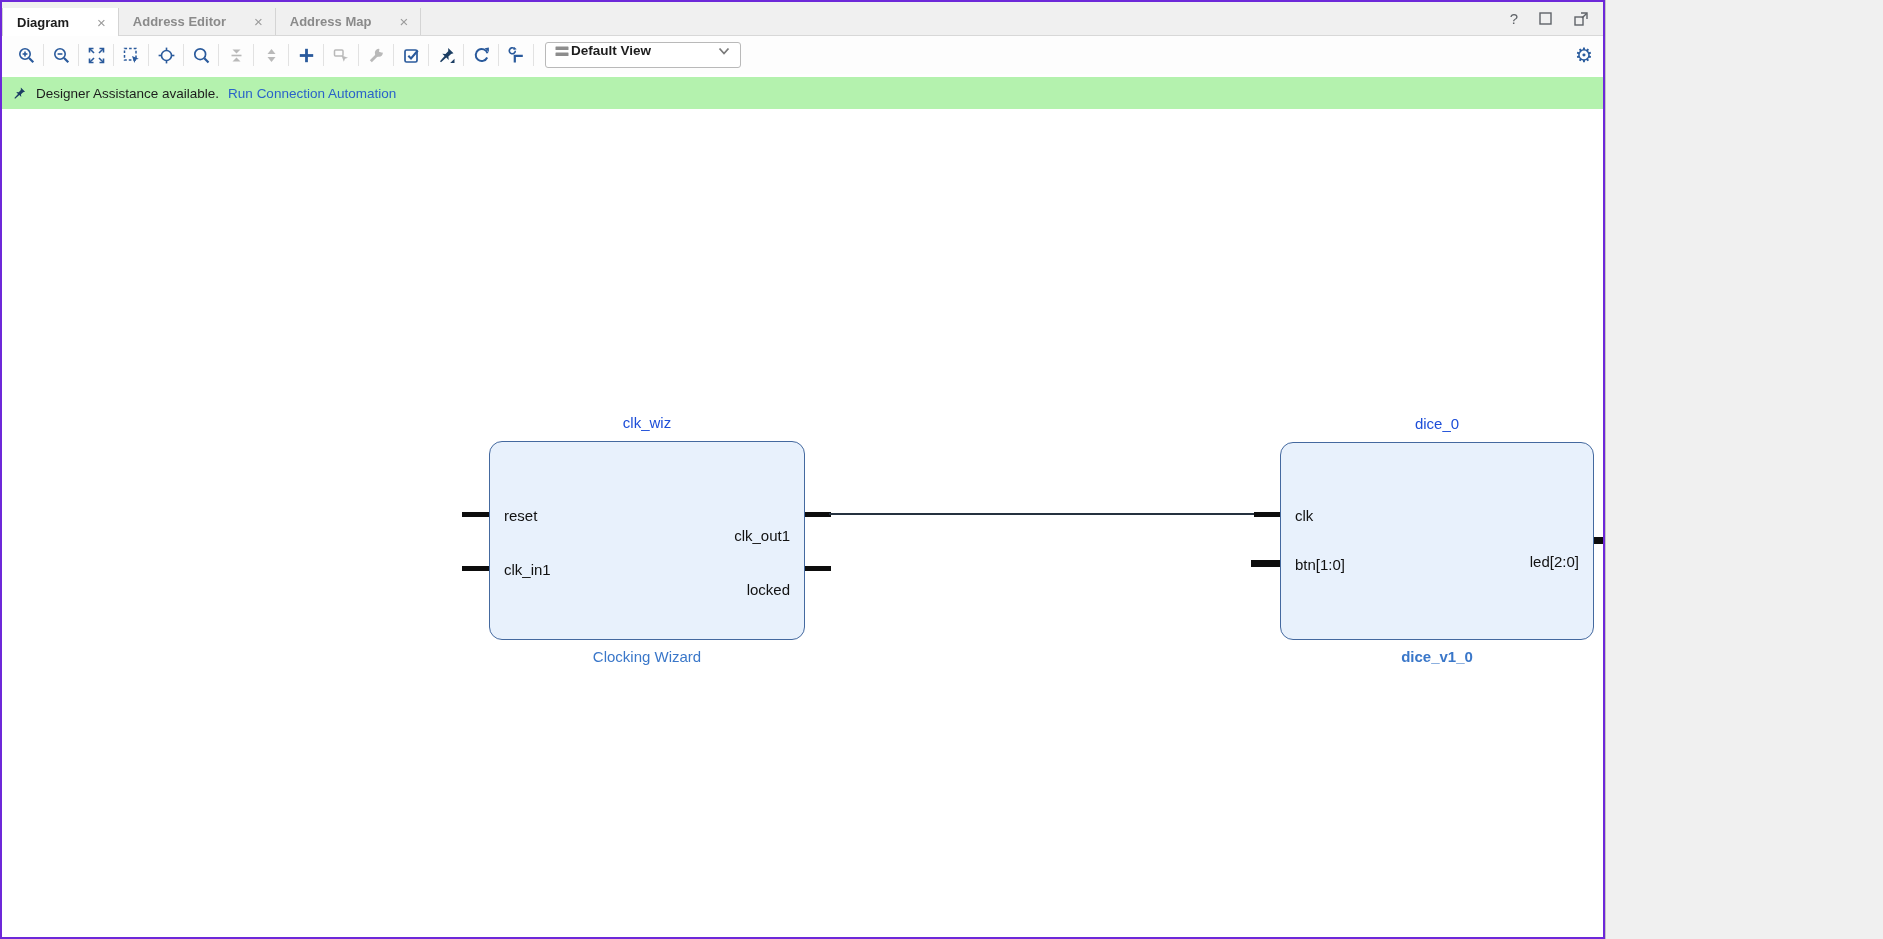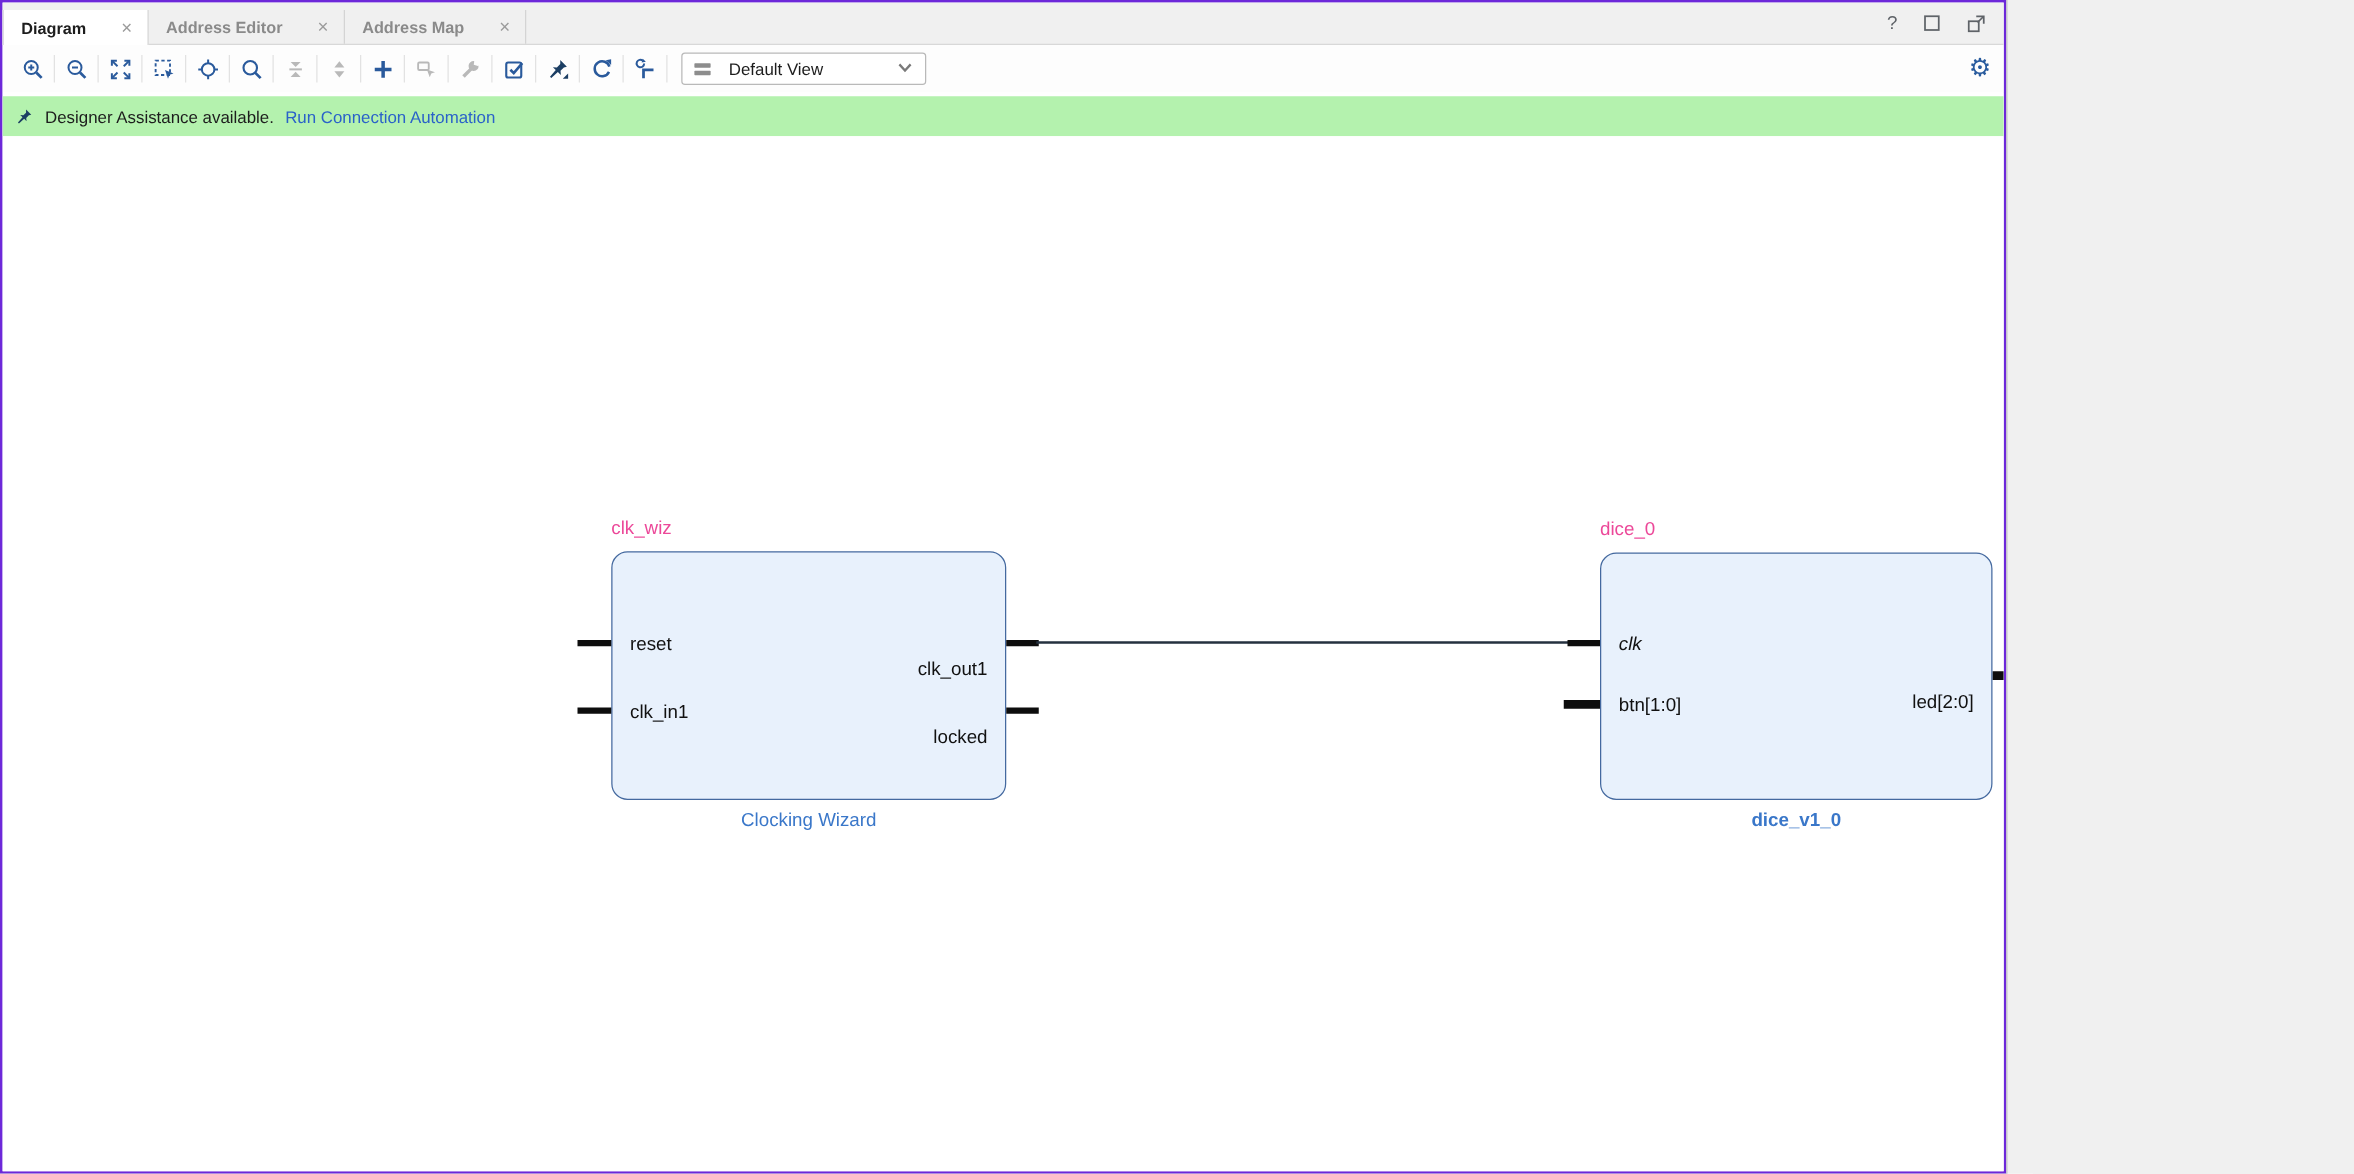--- a/index.html
+++ b/index.html
@@ -68,25 +68,26 @@
     flex: none;
   }
   .tb-btn.disabled { color: #b9b9b9; cursor: default; }
   .tb-btn.dark { color: #1c3e63; }
   .sep { width: 1px; height: 22px; background: #e2e2e2; margin: 0 3px; flex: none; }
   .view-select {
     margin-left: 8px;
     width: 196px; height: 26px;
     border: 1px solid #b9b9b9; border-radius: 3px;
     background: #ffffff;
-    display: flex; align-items: center;
+    display: flex; 
     padding: 0 8px;
-    gap: 12px;
+    gap: 0;
     font-size: 13.5px; color: #1d1d1d;
     cursor: pointer;
+    font-weight: bold;
   }
   .view-select .chev { margin-left: auto; color: #7a7a7a; }
   .toolbar-right { margin-left: auto; display: flex; align-items: center; }
   .gear { font-size: 20px; color: #2a5c9e; cursor: pointer; line-height: 1; }
   
   .banner-wrap { background: #ffffff; padding-top: 3px; }
   .banner {
     height: 27px;
     background: #b4f2ae;
     display: flex; align-items: center;
@@ -103,22 +104,22 @@
     overflow: hidden;
   }
   .ip-block {
     position: absolute;
     background: #e8f1fc;
     border: 1.5px solid #44699f;
     border-radius: 13px;
   }
   .blk-title {
     position: absolute;
-    text-align: left;
-    font-size: 15px; color: #ec4899;
+    text-align: center;
+    font-size: 15px; color: #1d4ed8;
   }
   .blk-subtitle {
     position: absolute;
     text-align: center;
     font-size: 15px; color: #3a77c9;
     cursor: pointer;
   }
   .port {
     position: absolute;
     font-size: 15px; color: #111111;
@@ -346,20 +347,20 @@
     <div class="stub" style="left:803px; top:457px; width:26px; height:5px;"></div>
 
     <div class="wire" style="left:827px; top:404px; width:426px; height:2px;"></div>
 
     <div class="stub" style="left:1252px; top:403px; width:26px; height:5px;"></div>
     <div class="stub" style="left:1249px; top:451px; width:29px; height:7px;"></div>
     <div class="stub" style="left:1592px; top:428px; width:31px; height:7px;"></div>
 
     <div class="blk-title" style="left:1278px; top:306px; width:314px;">dice_0</div>
     <div class="ip-block" style="left:1278px; top:333px; width:314px; height:198px;">
-      <div class="port" style="left:14px; top:64px;font-style:italic;">clk</div>
+      <div class="port" style="left:14px; top:64px;">clk</div>
       <div class="port" style="left:14px; top:113px;">btn[1:0]</div>
       <div class="port right" style="right:14px; top:90px;">led[2:0]</div>
     </div>
     <div class="blk-subtitle" style="left:1278px; top:539px; width:314px;font-weight:bold;">dice_v1_0</div>
 
   </div>
 </div>
 
 </body></html>

